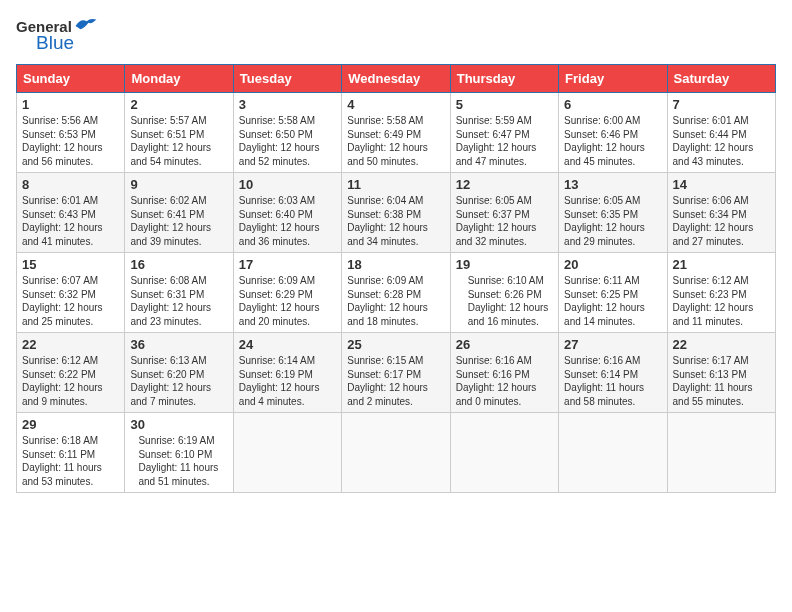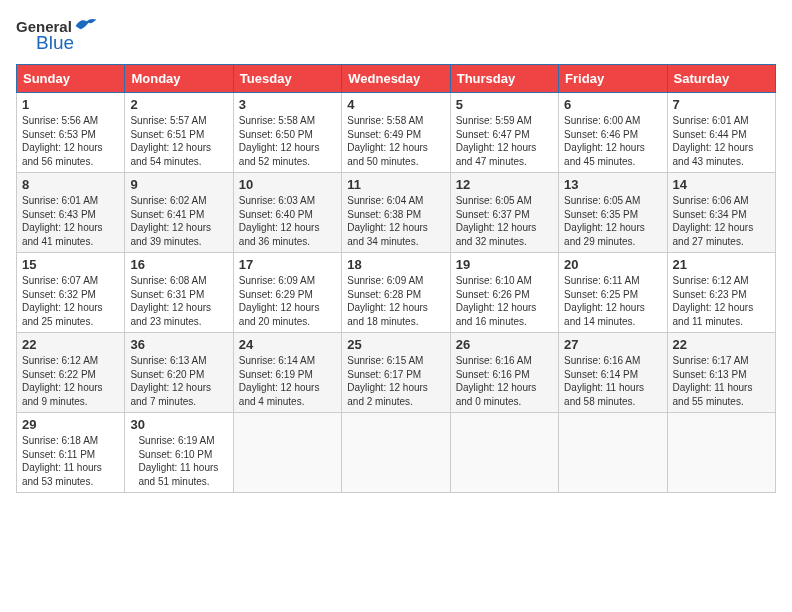--- a/index.html
+++ b/index.html
@@ -242,21 +242,21 @@
         </td>
         <td>
           <span class="day-number">18</span>
           <div class="day-info" style="white-space: pre-line;">Sunrise: 6:09 AM
 Sunset: 6:28 PM
 Daylight: 12 hours
 and 18 minutes.</div>
         </td>
         <td>
           <span class="day-number">19</span>
-          <div class="day-info" style="white-space: pre-line;">Sunrise: 6:10 AM
+          <div class="day-info" style="white-space: pre-line; margin-left: 12px;">Sunrise: 6:10 AM
 Sunset: 6:26 PM
 Daylight: 12 hours
 and 16 minutes.</div>
         </td>
         <td>
           <span class="day-number">20</span>
           <div class="day-info" style="white-space: pre-line;">Sunrise: 6:11 AM
 Sunset: 6:25 PM
 Daylight: 12 hours
 and 14 minutes.</div>

